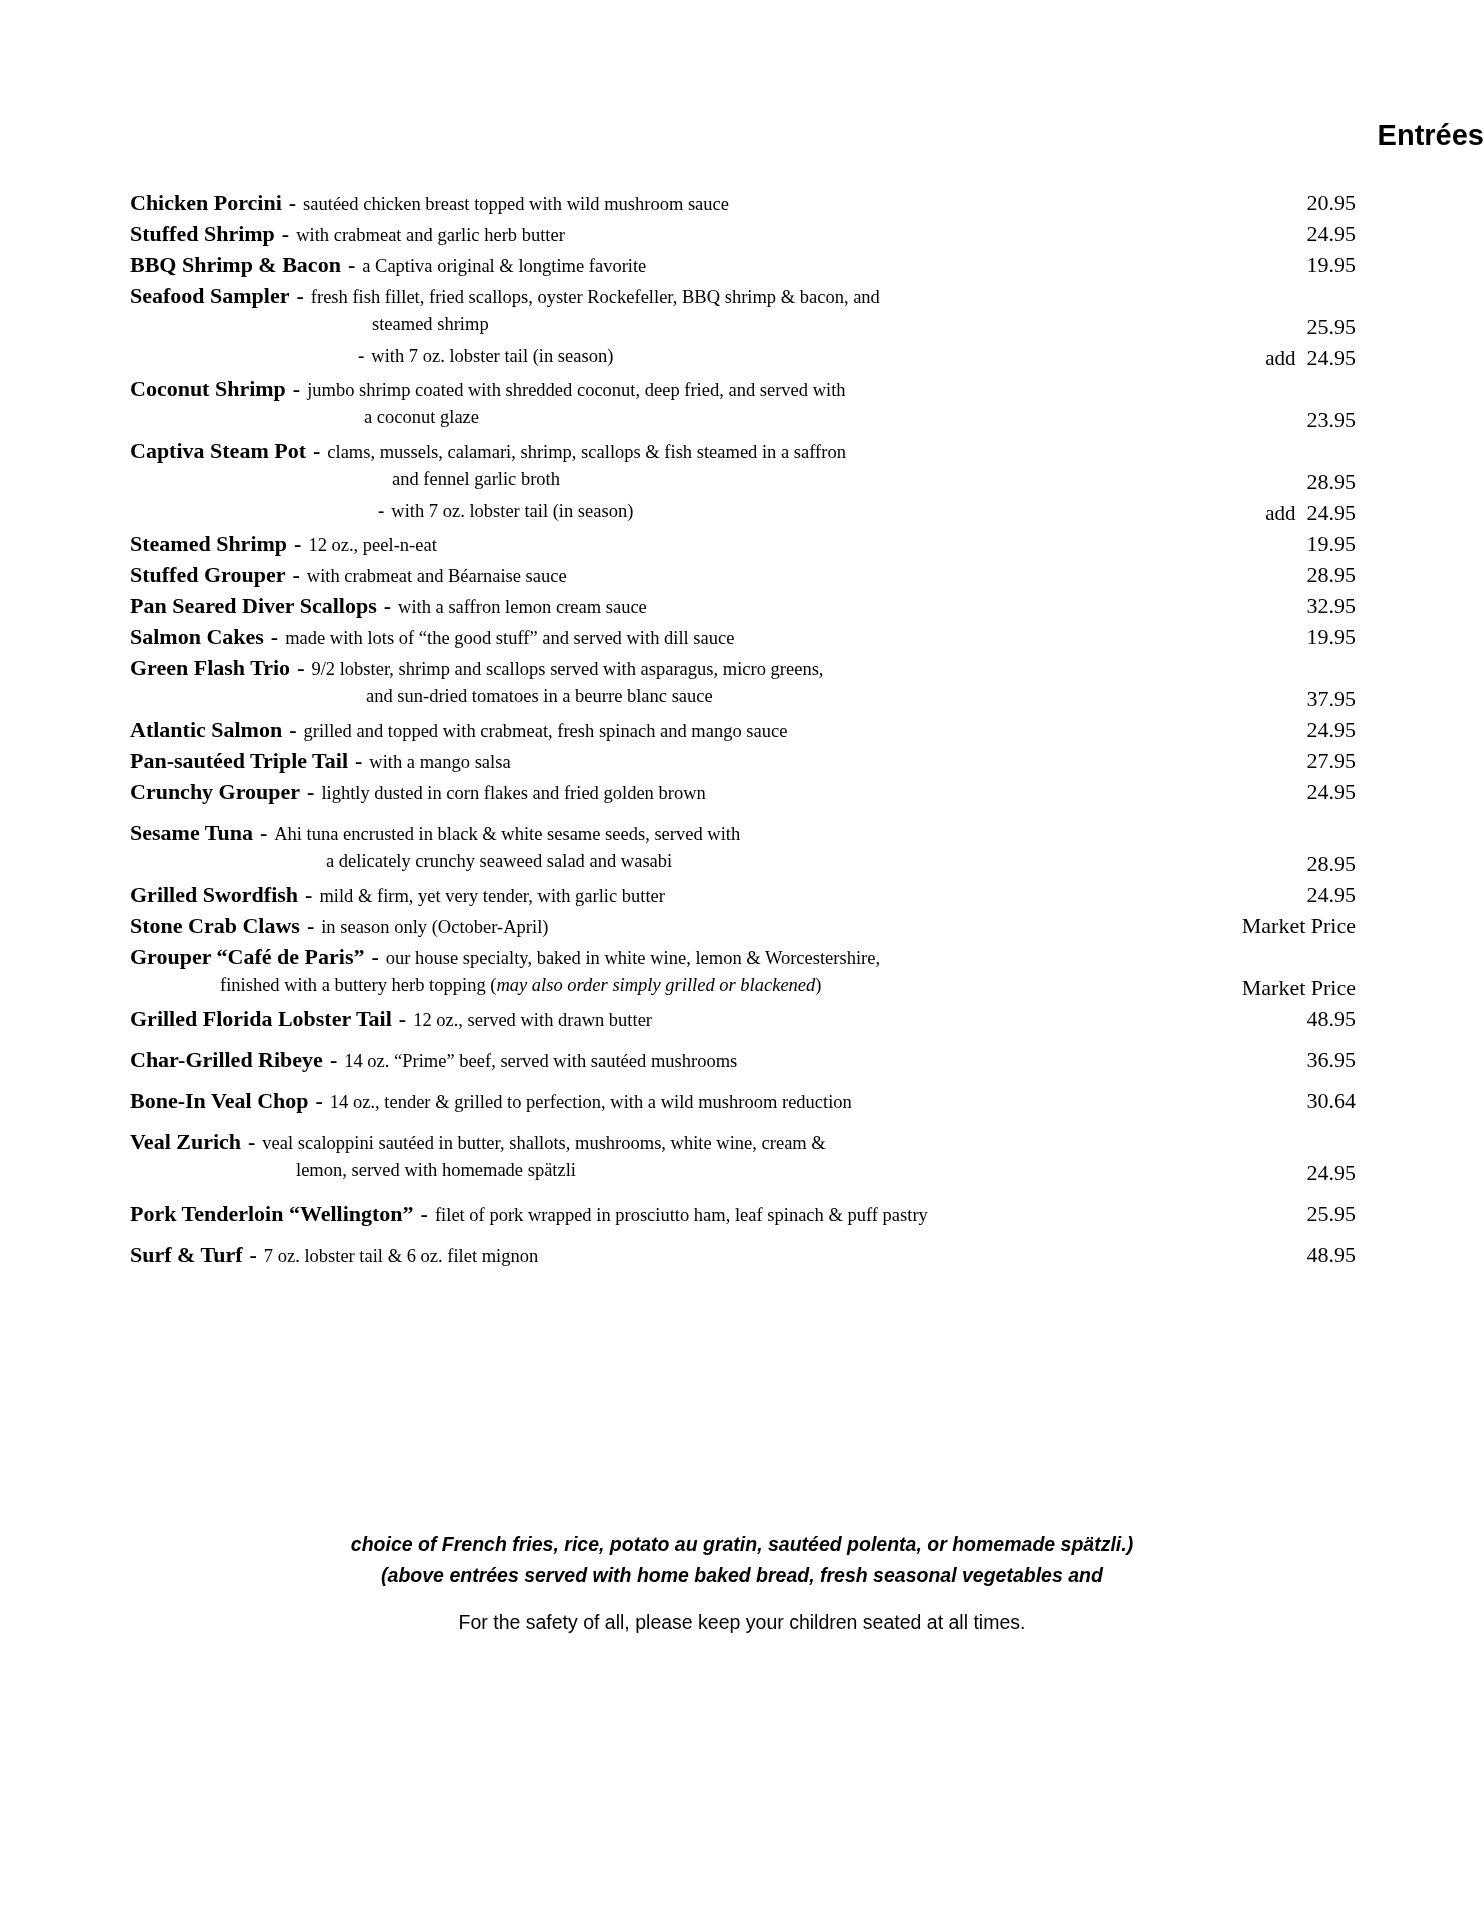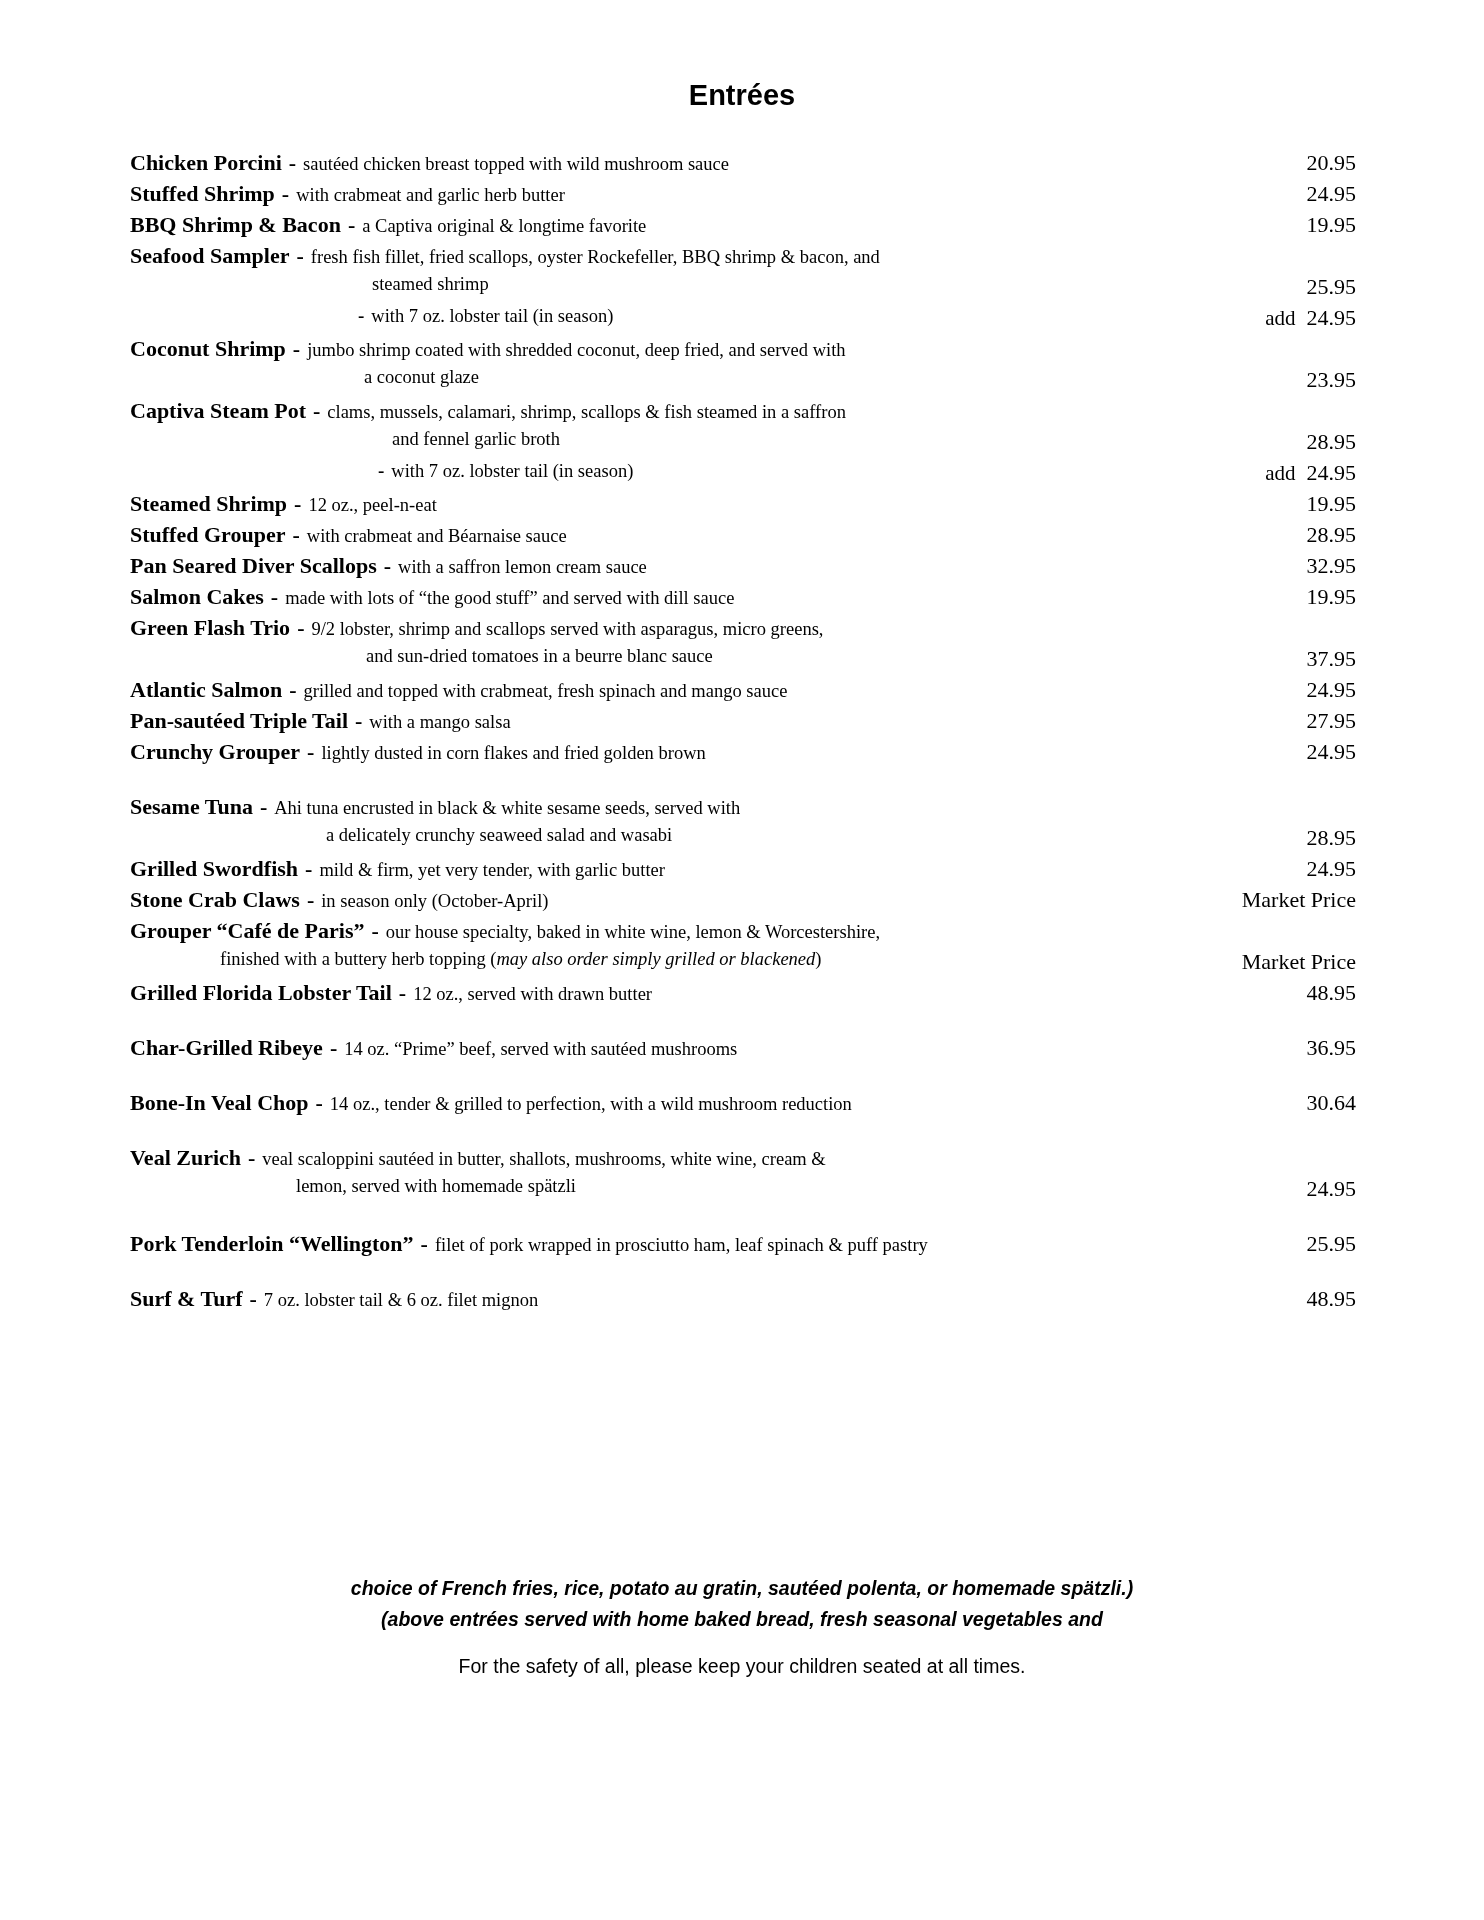--- a/index.html
+++ b/index.html
@@ -1,26 +1,26 @@
 <!DOCTYPE html>
 <html><head>
 <meta charset="utf-8">
 <style>
   html,body{margin:0;padding:0;background:#e8e8e8;}
   .page{
     width:1484px;height:1920px;margin:0 auto;background:#ffffff;color:#000;
     font-family:"Liberation Sans",sans-serif;position:relative;overflow:hidden;
   }
   .title{
-    margin:8px;padding-top:68px;text-align:center;
+    margin:0;padding-top:116px;text-align:right;
     font-size:29px;line-height:38px;font-weight:bold;
   }
   .items{padding:0 128px 0 130px;margin-top:36px;}
   .item{margin:0;}
-  .item.gap{margin-top:24px;}
+  .item.gap{margin-top:10px;}
   .line{display:flex;align-items:flex-start;height:31px;white-space:nowrap;font-family:Liberation Serif, serif;}
   .left{flex:1;overflow:hidden;min-width:0;}
   .name{font-weight:bold;font-size:22px;}
   .sep{font-weight:bold;font-size:22px;margin:0 7px;}
   .dash{font-weight:bold;font-size:19px;margin-right:7px;}
   .desc{font-size:18.5px;}
   .desc.it{font-style:italic;}
   .right{margin-left:14px;display:flex;align-items:baseline;flex:none;}
   .add{font-size:21px;margin-right:11px;}
   .price{font-size:22px;}

